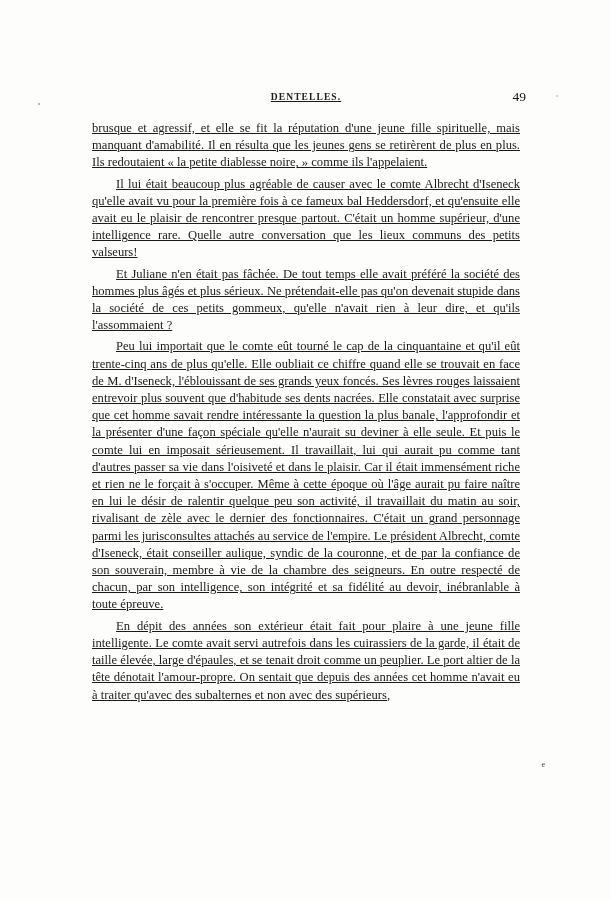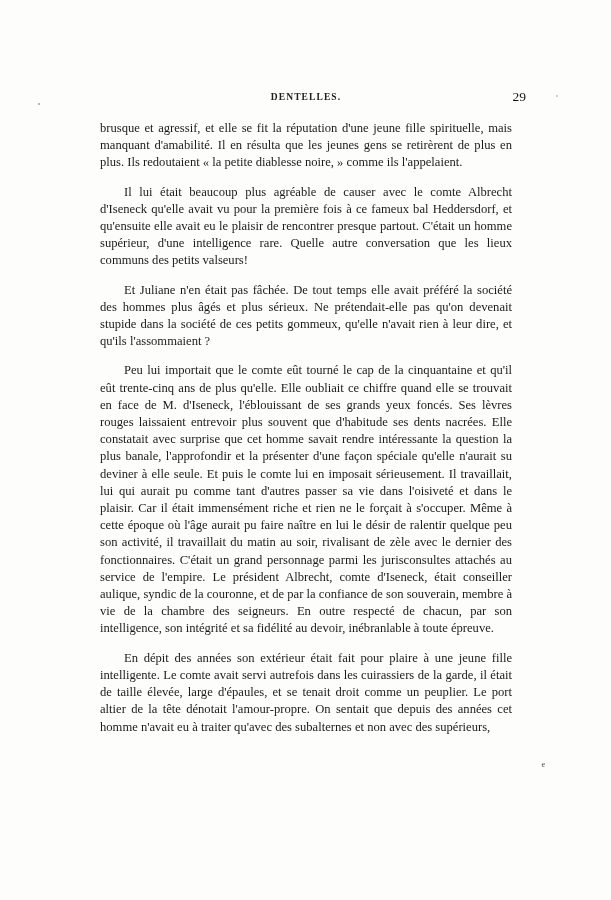--- a/index.html
+++ b/index.html
@@ -20,20 +20,21 @@
     top: 0; left: 0;
     width: 611px;
     height: 900px;
     background: #fdfdfb;
   }
   .content {
     position: absolute;
     left: 88px;
     top: 92px;
     width: 436px;
+    text-decoration: underline;
   }
   .header-row {
     display: flex;
     align-items: baseline;
     justify-content: center;
     position: relative;
     height: 16px;
     margin-bottom: 12px;
   }
   .running-head {
@@ -45,21 +46,21 @@
     width: 100%;
   }
   .folio {
     position: absolute;
     right: -2px;
     top: -3px;
     font-size: 13.5px;
     color: #141414;
   }
   p.body-par {
-    margin: 12px;
+    margin: 4px;
     font-size: 12.6px;
     line-height: 17.2px;
     text-align: justify;
     text-justify: inter-word;
     text-indent: 24px;
     color: #1b1b1b;
     -webkit-font-smoothing: none;
   }
   p.first {
     text-indent: 0;
@@ -84,21 +85,21 @@
 
 <div class="page">
 
   <div class="speck speck-a"></div>
   <div class="speck speck-b"></div>
 
   <div class="content">
 
     <div class="header-row">
       <div class="running-head">DENTELLES.</div>
-      <div class="folio">29</div>
+      <div class="folio">49</div>
     </div>
 
     <p class="body-par first">brusque et agressif, et elle se fit la réputation d'une jeune fille spirituelle, mais manquant d'amabilité. Il en résulta que les jeunes gens se retirèrent de plus en plus. Ils redoutaient « la petite diablesse noire, » comme ils l'appelaient.</p>
     <p class="body-par">Il lui était beaucoup plus agréable de causer avec le comte Albrecht d'Iseneck qu'elle avait vu pour la première fois à ce fameux bal Heddersdorf, et qu'ensuite elle avait eu le plaisir de rencontrer presque partout. C'était un homme supérieur, d'une intelligence rare. Quelle autre conversation que les lieux communs des petits valseurs!</p>
     <p class="body-par">Et Juliane n'en était pas fâchée. De tout temps elle avait préféré la société des hommes plus âgés et plus sérieux. Ne prétendait-elle pas qu'on devenait stupide dans la société de ces petits gommeux, qu'elle n'avait rien à leur dire, et qu'ils l'assommaient ?</p>
     <p class="body-par">Peu lui importait que le comte eût tourné le cap de la cinquantaine et qu'il eût trente-cinq ans de plus qu'elle. Elle oubliait ce chiffre quand elle se trouvait en face de M. d'Iseneck, l'éblouissant de ses grands yeux foncés. Ses lèvres rouges laissaient entrevoir plus souvent que d'habitude ses dents nacrées. Elle constatait avec surprise que cet homme savait rendre intéressante la question la plus banale, l'approfondir et la présenter d'une façon spéciale qu'elle n'aurait su deviner à elle seule. Et puis le comte lui en imposait sérieusement. Il travaillait, lui qui aurait pu comme tant d'autres passer sa vie dans l'oisiveté et dans le plaisir. Car il était immensément riche et rien ne le forçait à s'occuper. Même à cette époque où l'âge aurait pu faire naître en lui le désir de ralentir quelque peu son activité, il travaillait du matin au soir, rivalisant de zèle avec le dernier des fonctionnaires. C'était un grand personnage parmi les jurisconsultes attachés au service de l'empire. Le président Albrecht, comte d'Iseneck, était conseiller aulique, syndic de la couronne, et de par la confiance de son souverain, membre à vie de la chambre des seigneurs. En outre respecté de chacun, par son intelligence, son intégrité et sa fidélité au devoir, inébranlable à toute épreuve.</p>
     <p class="body-par">En dépit des années son extérieur était fait pour plaire à une jeune fille intelligente. Le comte avait servi autrefois dans les cuirassiers de la garde, il était de taille élevée, large d'épaules, et se tenait droit comme un peuplier. Le port altier de la tête dénotait l'amour-propre. On sentait que depuis des années cet homme n'avait eu à traiter qu'avec des subalternes et non avec des supérieurs,</p>
 
   </div>
 

